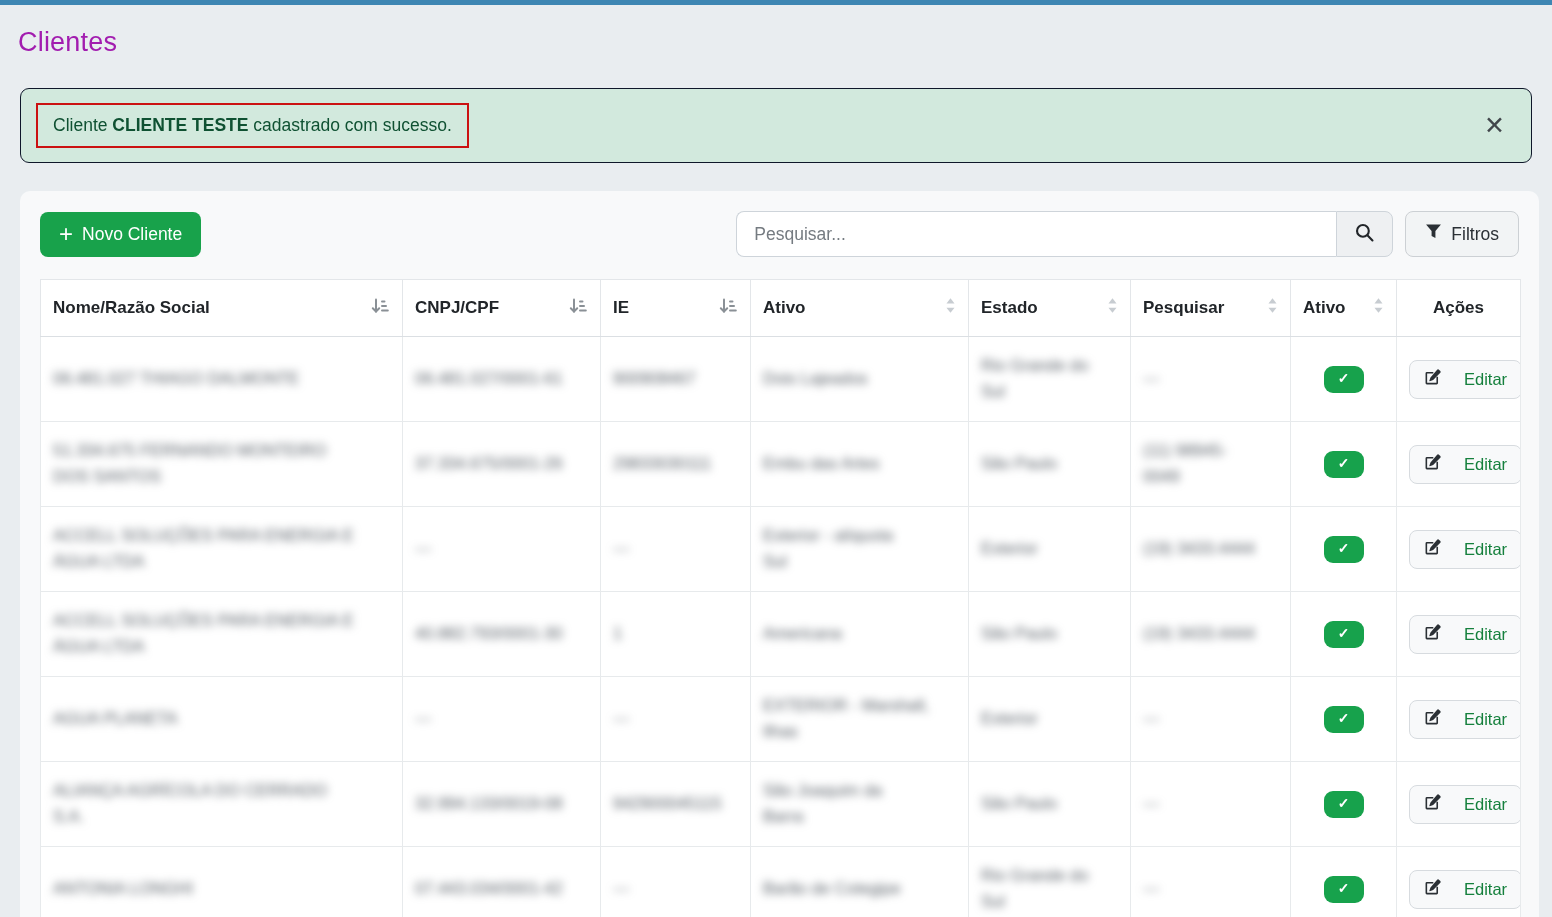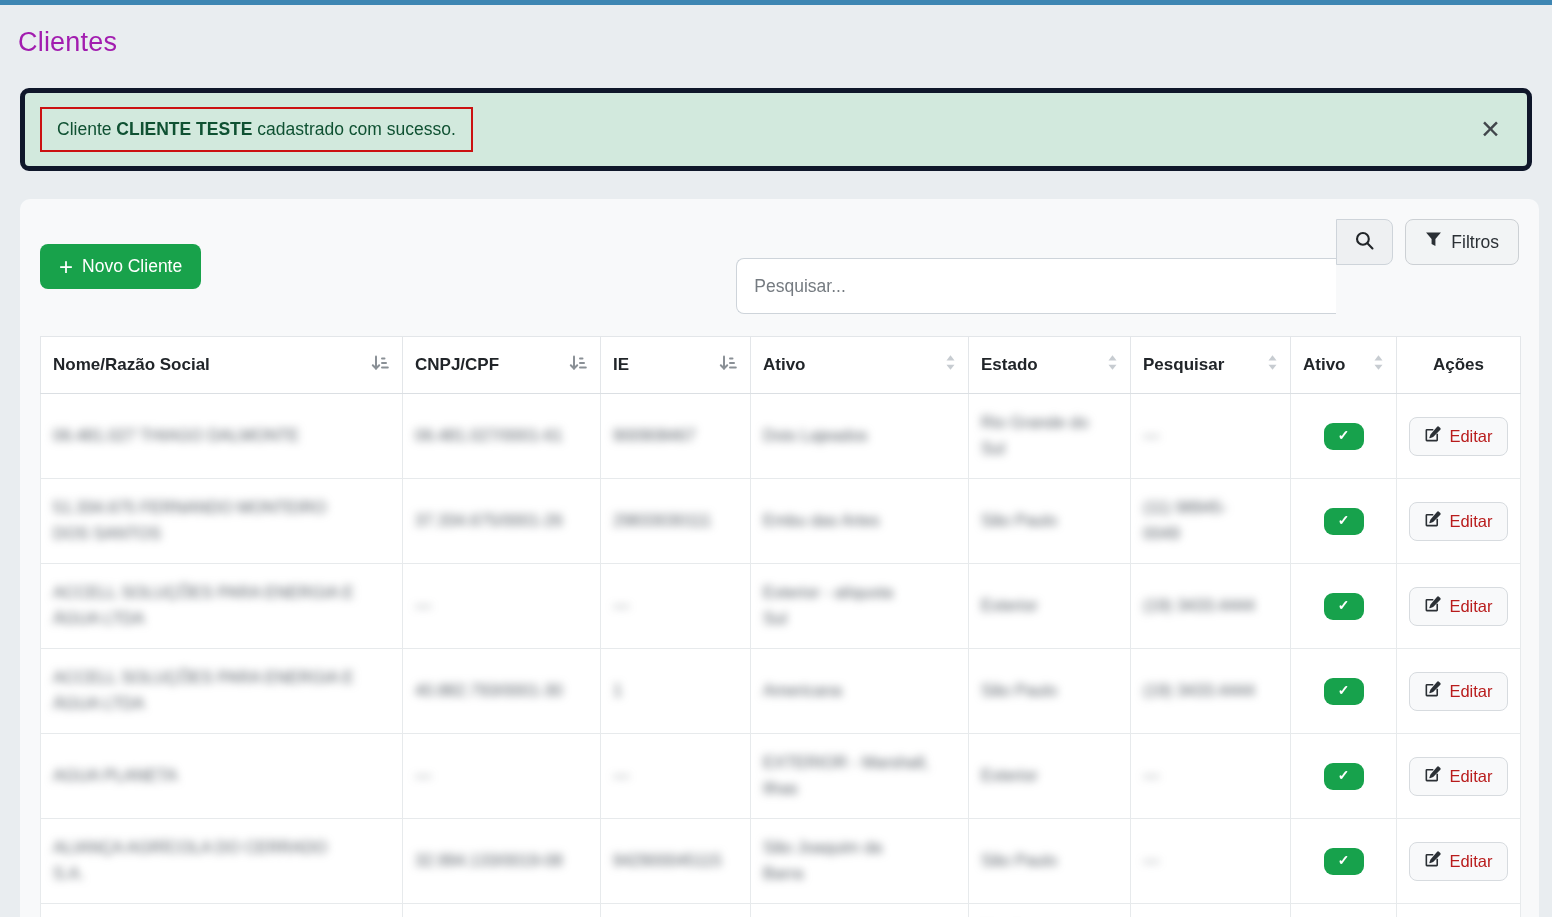--- a/index.html
+++ b/index.html
@@ -13,21 +13,21 @@
 
   .page-title {
     font-size: 27px; font-weight: 500; color: #a21caf;
     margin: 22px 0 0 18px; letter-spacing: .2px;
   }
 
   
   .alert {
     margin: 30px 20px 0 20px;
     background: #d2e9dd;
-    border: 5px solid #0f172a;
+    border: 1px solid #0f172a;
     border-radius: 9px;
     padding: 14px 26px 14px 15px;
     display: flex; align-items: center; justify-content: space-between;
     color: #0f5132; font-size: 17.5px;
   }
   .alert-annotation {
     border: 2px solid #cb1111;
     padding: 10px 15px;
     display: inline-block;
   }
@@ -49,25 +49,25 @@
     display: inline-flex; align-items: center; gap: 9px;
     background: #18a24b; color: #fff; border: none; cursor: pointer;
     font-size: 17.5px; font-family: inherit;
     padding: 10px 19px; border-radius: 8px; height: 45px;
   }
   .btn-new .plus { font-size: 24px; font-weight: 400; line-height: 0; }
 
   .toolbar-right { display: flex; align-items: stretch; gap: 12px; }
   .input-group { display: flex; }
   .search-input {
-    width: 600px; height: 56px;
+    width: 600px; height: 46px;
     border: 1px solid #ced4da; border-right: none;
     border-radius: 8px 0 0 8px;
     padding: 8px 17px; font-size: 17.5px; font-family: inherit;
-    color: #212529; background: #fff; outline: none; margin-top: 39px;
+    color: #212529; background: #fff; outline: none;
   }
   .search-input::placeholder { color: #757b81; }
   .search-btn {
     width: 57px; height: 46px; cursor: pointer;
     background: #eef0f2; border: 1px solid #ced4da;
     border-radius: 0 8px 8px 0;
     display: flex; align-items: center; justify-content: center;
   }
   .btn-filters {
     display: inline-flex; align-items: center; gap: 9px; cursor: pointer;
@@ -96,23 +96,23 @@
   td.center { text-align: center; white-space: normal; }
   .redacted { filter: blur(4.5px); color: #596068; }
 
   .toggle {
     display: inline-flex; align-items: center; justify-content: center;
     width: 40px; height: 27px; border-radius: 9px;
     background: #17a24c; color: #fff; cursor: pointer;
     font-size: 14px; font-weight: 700; vertical-align: middle;
   }
   .btn-edit {
-    display: inline-flex; align-items: center; gap: 8px; cursor: pointer;
+    display: inline-flex; align-items: center; gap: 23px; cursor: pointer;
     background: #f8f9fa; border: 1px solid #d7dbdf; border-radius: 8px;
-    padding: 8px 14px; font-size: 16.5px; font-family: inherit; color: #b91c1c;
+    padding: 8px 14px; font-size: 16.5px; font-family: inherit; color: #15803d;
   }
   .btn-edit svg { flex: 0 0 auto; }
 </style>
 </head>
 <body>
 
 <div class="topbar"></div>
 
 <h1 class="page-title">Clientes</h1>
 

